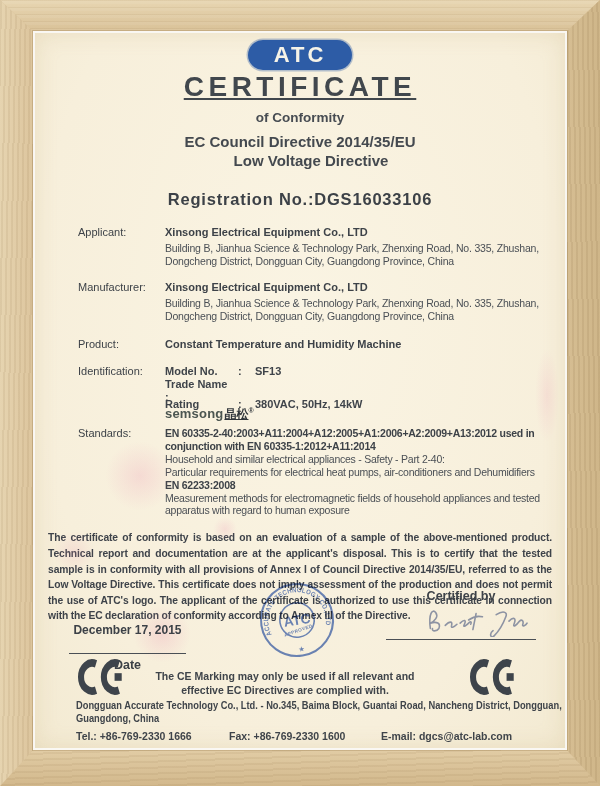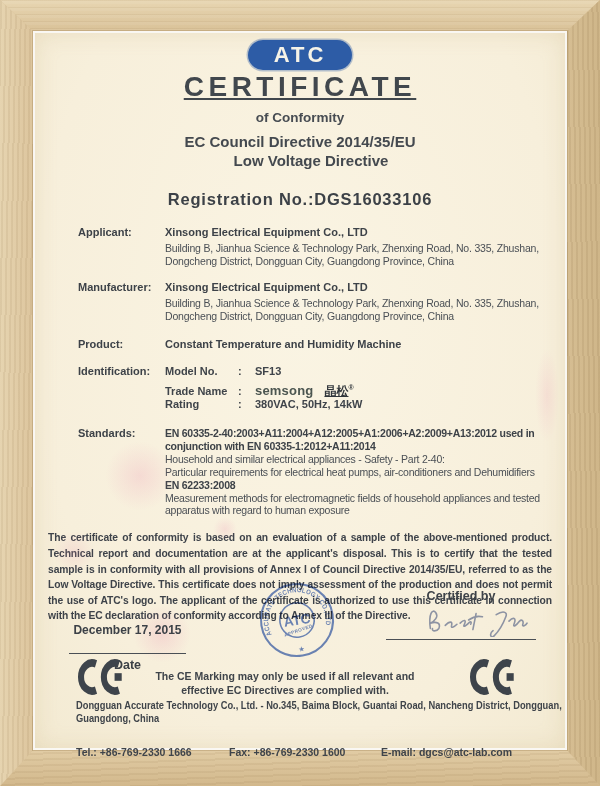--- a/index.html
+++ b/index.html
@@ -39,32 +39,32 @@
     text-align:center;box-shadow:0 0 0 1.5px rgba(45,92,166,.35);
   }
   .cert-title{font-size:28px;font-weight:bold;letter-spacing:4.5px;color:#41474d;margin-top:1px;text-decoration:underline;}
   .sub1{font-size:13.5px;font-weight:bold;margin-top:7px;color:#474c52;}
   .sub2{font-size:15px;font-weight:bold;margin-top:8px;color:#44494f;}
   .sub3{font-size:15px;font-weight:bold;margin-top:2px;color:#44494f;padding-left:22px;}
   .reg{font-size:16.5px;font-weight:bold;letter-spacing:.8px;margin-top:21px;color:#3c4147;}
   
   .sections{margin-top:17px;}
   .row{display:flex;margin-left:43px;margin-right:24px;font-size:11px;line-height:13px;}
-  .lab{width:87px;flex:none;font-weight:bold;color:#3d4248;}
+  .lab{width:87px;flex:none;font-weight:normal;color:#3d4248;}
   .val{flex:1;}
   .company{font-weight:bold;color:#3d4248;}
   .addr{margin-left:130px;font-size:10.5px;line-height:12.5px;letter-spacing:-.2px;color:#4a4f55;white-space:nowrap;margin-top:3px;}
   .gap14{height:14px;}.gap16{height:16px;}
   .id-row{display:flex;line-height:13px;}
   .id-name{width:73px;flex:none;font-weight:bold;}
   .id-colon{width:17px;flex:none;font-weight:bold;}
   .id-val{font-weight:bold;}
-  .id-row.trade{height:20px;align-items:flex-end;}
+  .id-row.trade{height:20px;align-items:flex-start;flex-direction:column;}
   .brand{font-size:13px;font-weight:bold;color:#4b5550;letter-spacing:.2px;}
-  .cjk{font-size:12px;font-weight:bold;color:#31363b;margin-left:11px;text-decoration:underline;}
+  .cjk{font-size:12px;font-weight:bold;color:#31363b;margin-left:1px;text-decoration:underline;}
   .regmark{font-size:7px;vertical-align:super;color:#31363b;}
   .std-line{white-space:nowrap;font-size:10.5px;line-height:12.9px;letter-spacing:-.25px;color:#4a4f55;}
   .std-line.b{font-weight:bold;color:#3d4248;}
   
   .decl{
     margin:13px 13px 0 13px;text-align:justify;font-weight:bold;
     font-size:10.3px;line-height:15.6px;letter-spacing:-.1px;word-spacing:-.2px;color:#3e434a;
   }
   
   .abs{position:absolute;}
@@ -74,21 +74,21 @@
   .sig-hidden{font-size:0;position:absolute;}
   .sig-line{left:351px;top:606px;width:150px;border-top:1.5px solid #4a4f55;}
   .dateblock{left:34px;top:590px;width:117px;text-align:center;}
   .date-val{font-weight:bold;font-size:12px;color:#3c4147;padding-bottom:16px;border-bottom:1.5px solid #4a4f55;}
   .date-lab{font-weight:bold;font-size:12.5px;color:#3c4147;margin-top:4px;}
   .ce{width:50px;height:36px;color:#3e444b;}
   .ce-left{left:41px;top:626px;}
   .ce-right{left:433px;top:626px;}
   .ce-note{left:85px;top:637px;width:330px;text-align:center;font-weight:bold;font-size:10.5px;line-height:13.5px;color:#3f444a;}
   .addr-foot{left:41px;top:666px;font-weight:bold;font-size:10px;line-height:13px;color:#3f444a;white-space:nowrap;transform:scaleX(.93);transform-origin:left top;}
-  .contact{top:697px;font-weight:bold;font-size:10.5px;color:#3f444a;white-space:nowrap;margin-top:16px;}
+  .contact{top:697px;font-weight:bold;font-size:10.5px;color:#3f444a;white-space:nowrap;}
   .tel{left:41px;}.fax{left:194px;}.email{left:346px;}
   .stamp text,.stamp textPath{fill:#4d70c2;font-family:"Liberation Sans",sans-serif;}
 </style>
 </head>
 <body>
 
 <div class="frame-bar frame-top"></div>
 <div class="frame-bar frame-bottom"></div>
 <div class="frame-bar frame-left"></div>
 <div class="frame-bar frame-right"></div>

